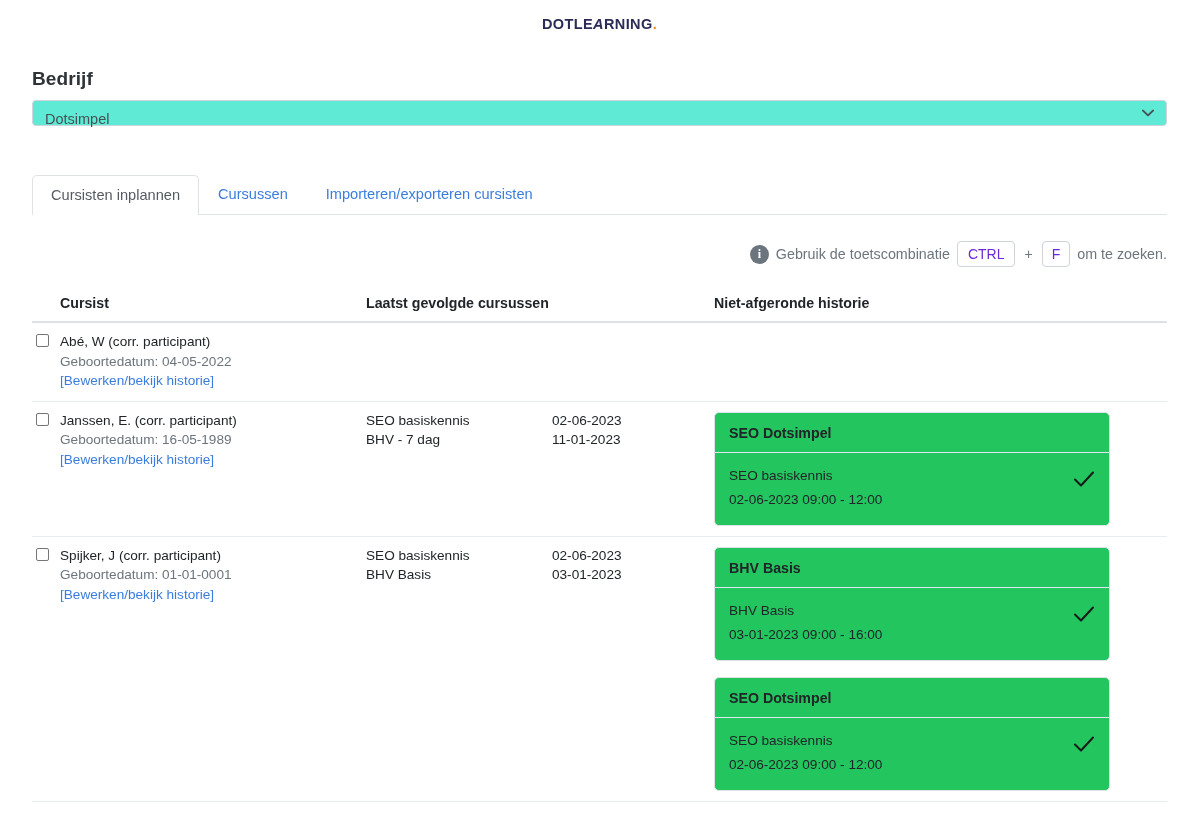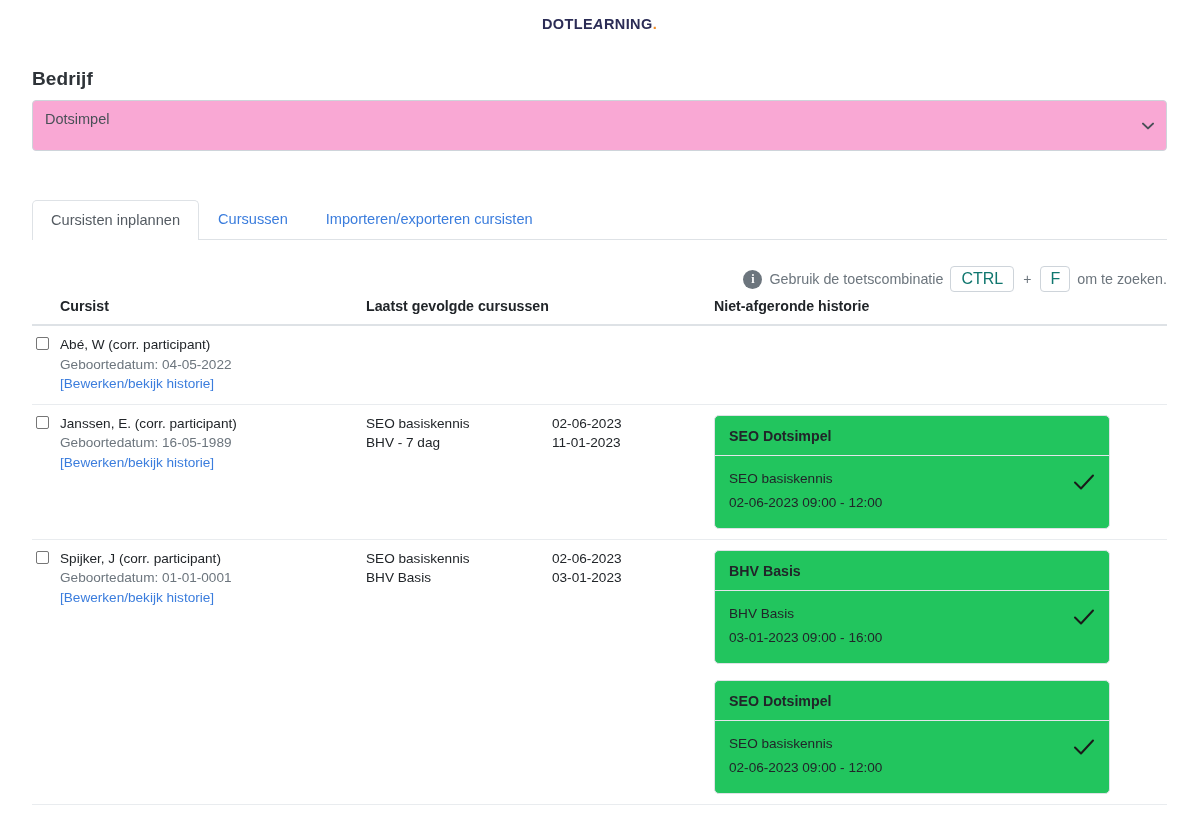--- a/index.html
+++ b/index.html
@@ -37,24 +37,24 @@
     font-size: 19px;
     font-weight: bold;
     color: #2e3338;
     margin: 20px 0 10px 0;
     letter-spacing: 0.1px;
   }
 
   .select-wrap { position: relative; width: 1135px; }
   .company-select {
     width: 100%;
-    height: 51px;
+    height: 26px;
     border: 1px solid #ced4da;
     border-radius: 4px;
-    background: #f9a8d4;
+    background: #5eead4;
     padding: 0 30px 12px 12px;
     font-size: 14.5px;
     color: #495057;
     font-family: "Liberation Sans", sans-serif;
     line-height: 36px;
     display: block;
   }
   .select-chevron {
     position: absolute;
     right: 13px; top: 50%;
@@ -119,31 +119,31 @@
     display: flex;
     align-items: center;
     justify-content: center;
     font-family: "Liberation Serif", serif;
     flex: 0 0 auto;
   }
   .key {
     border: 1px solid #ced4da;
     border-radius: 4px;
     padding: 4px 10px;
-    font-size: 16px;
-    color: #0f766e;
+    font-size: 14px;
+    color: #6d28d9;
     background: #fff;
     line-height: 16px;
     display: inline-block;
   }
   .key.narrow { padding: 4px 9px; }
   .plus { color: #6c757d; font-size: 14px; padding: 0 2px; }
 
   
-  .tbl { width: 1135px; margin-top: 4px; }
+  .tbl { width: 1135px; margin-top: 26px; }
 
   .thead {
     display: flex;
     border-bottom: 2px solid #dee2e6;
     padding: 0 0 10px 0;
     font-weight: bold;
     font-size: 14.2px;
     color: #212529;
   }
   .col-cursist { width: 334px; padding-left: 28px; }

